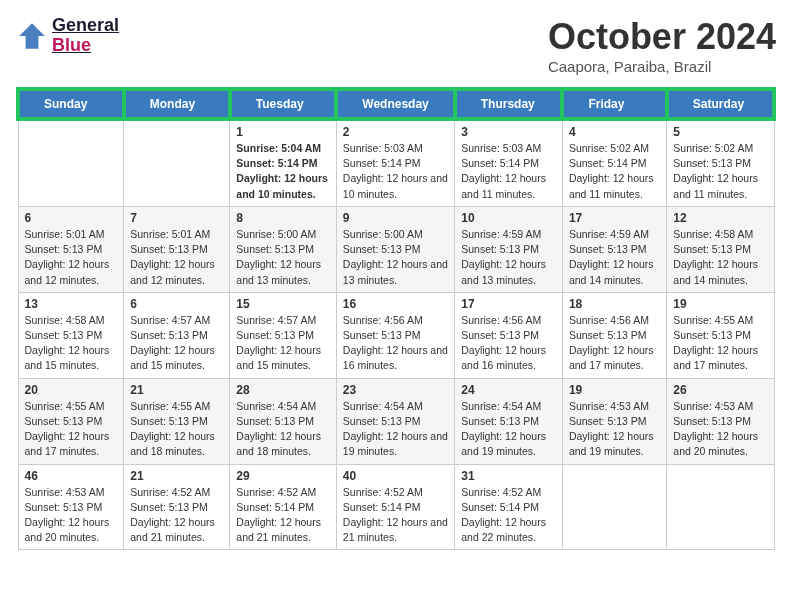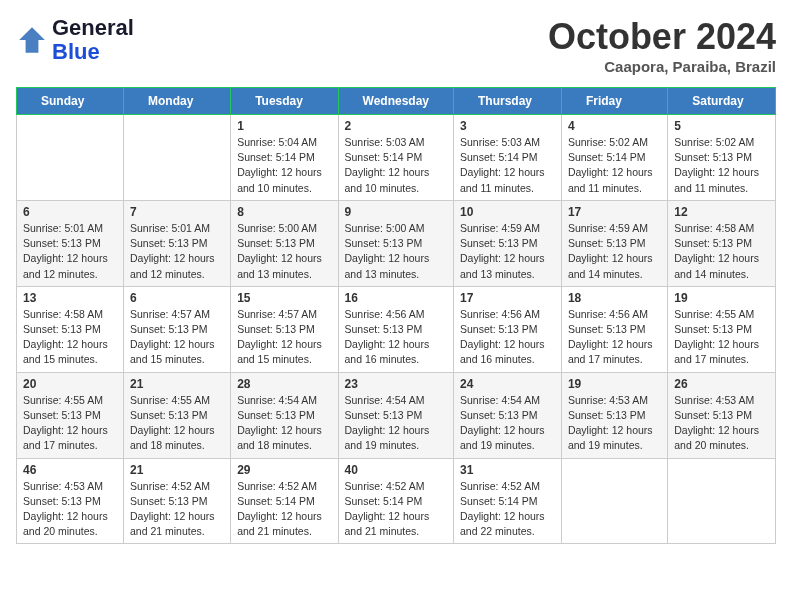--- a/index.html
+++ b/index.html
@@ -15,58 +15,57 @@
       justify-content: space-between;
       align-items: flex-start;
       margin-bottom: 12px;
     }
     .logo {
       display: flex;
       align-items: center;
       gap: 4px;
     }
     .logo-text {
-      font-size: 22px;
+      font-size: 18px;
       font-weight: bold;
       color: #1a1a2e;
       line-height: 1.1;
+      text-decoration: underline;
     }
     .logo-text span {
-      color: #1d4ed8;
+      color: #be185d;
     }
     .logo-icon {
       width: 32px;
       height: 32px;
     }
     .title-block {
-      text-align: right;
     }
     .month-title {
       font-size: 36px;
       font-weight: bold;
       color: #333;
     }
     .location {
       font-size: 15px;
       color: #555;
-      font-weight: bold;
     }
     .calendar {
       width: 100%;
       border-collapse: collapse;
       font-size: 11px;
     }
     .calendar thead tr th {
       background-color: #3a7abf;
       color: #fff;
       text-align: left;
       padding: 6px 24px;
       font-size: 12px;
       font-weight: bold;
-      border: 1px solid #22c55e;
+      border: 4px solid #22c55e;
     }
     .calendar tbody tr td {
       border: 1px solid #ccc;
       vertical-align: top;
       padding: 4px 6px;
       width: calc(100% / 7);
       min-height: 80px;
       color: #333;
       background: #fff;
     }
@@ -118,21 +117,21 @@
         <th>Friday</th>
         <th>Saturday</th>
       </tr>
   </thead>
   <tbody>
   <tr>
         <td class="empty-cell"></td>
         <td class="empty-cell"></td>
         <td>
           <span class="day-num">1</span>
-          <div class="day-info" style="white-space: pre-line;">Sunrise: 5:04 AM
+          <div class="day-info" style="white-space: pre-line; font-weight: bold;">Sunrise: 5:04 AM
 Sunset: 5:14 PM
 Daylight: 12 hours and 10 minutes.</div>
         </td>
         <td>
           <span class="day-num">2</span>
           <div class="day-info" style="white-space: pre-line;">Sunrise: 5:03 AM
 Sunset: 5:14 PM
 Daylight: 12 hours and 10 minutes.</div>
         </td>
         <td>

